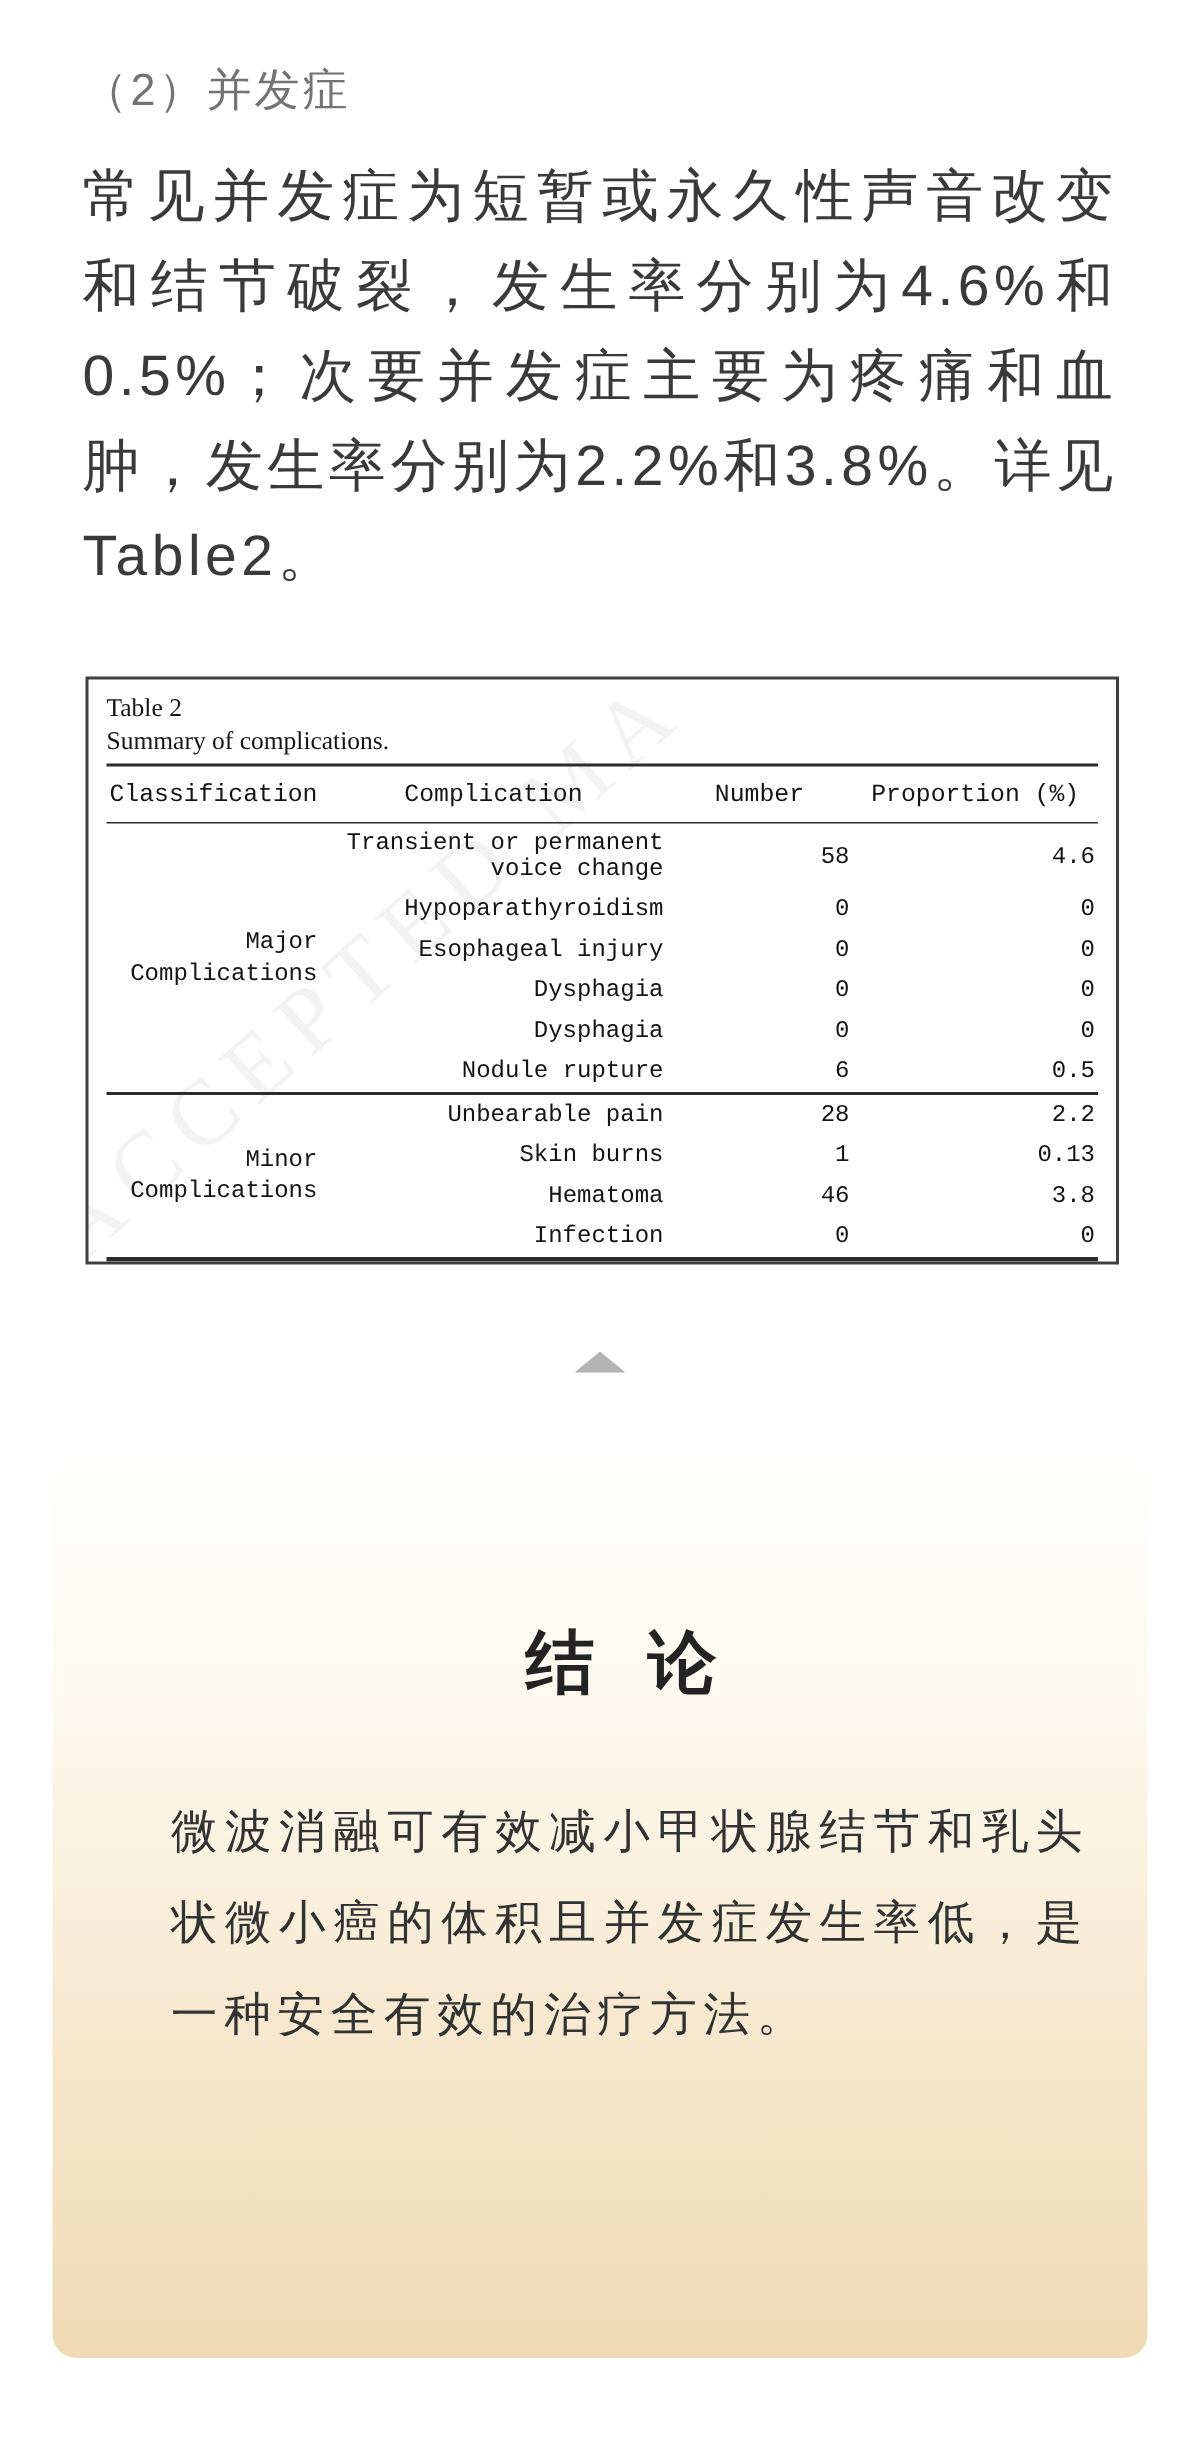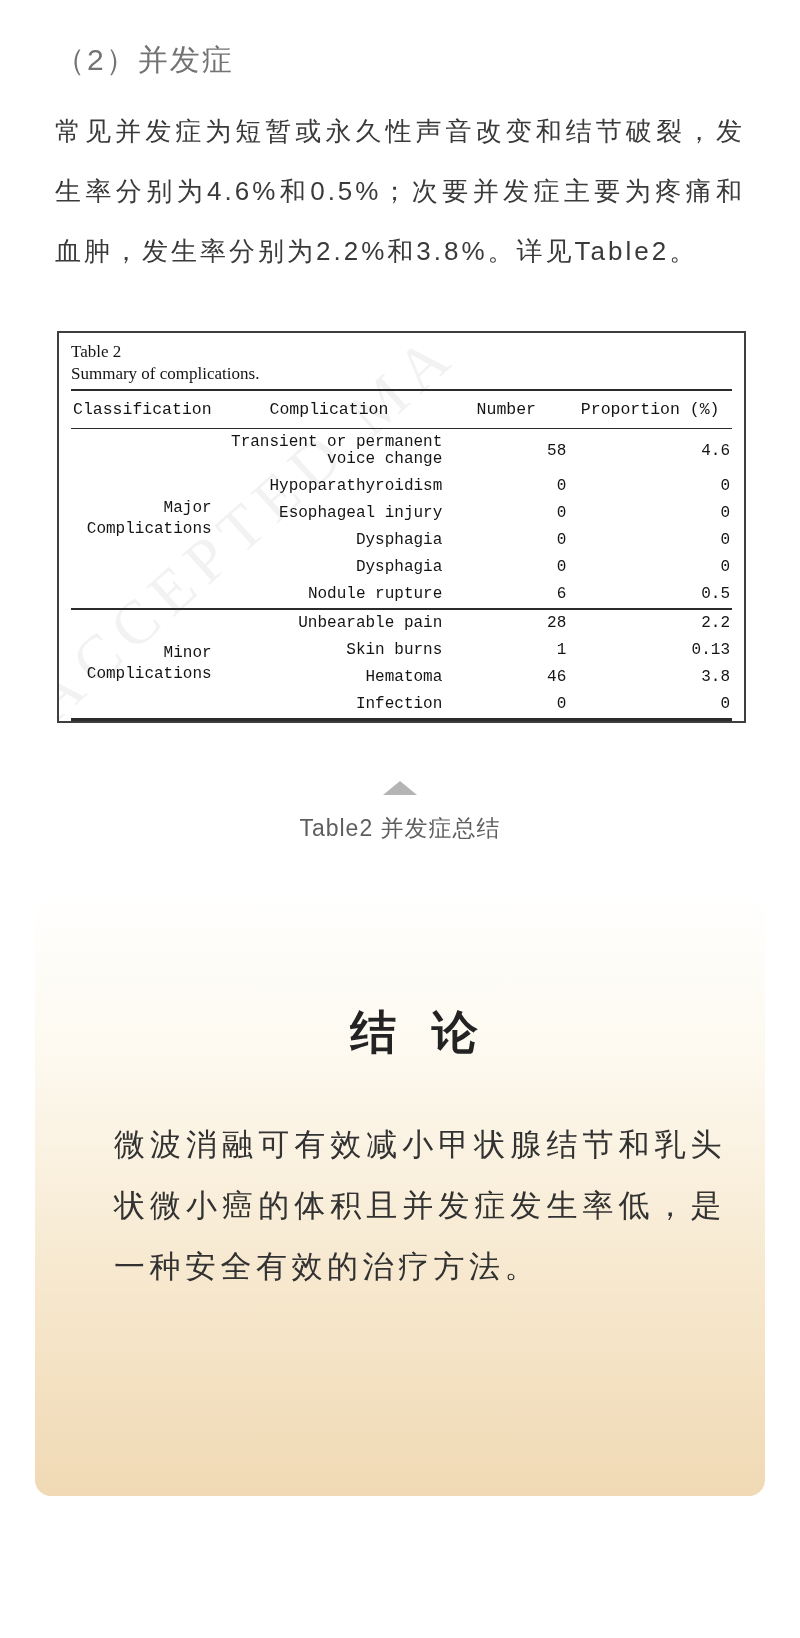--- a/index.html
+++ b/index.html
@@ -13,21 +13,21 @@
   }
   
   .content{padding:40px 55px 0 55px;}
   .section-heading{
     margin:0 0 20px 0;
     font-size:30px;font-weight:400;
     letter-spacing:2px;color:#737373;
   }
   .main-para{
     margin:0;
-    font-size:26px;line-height:60px;letter-spacing:3px;
+    font-size:38px;line-height:60px;letter-spacing:3px;
     text-align:justify;color:#3a3a3a;
   }
   
   .table-figure{
     position:relative;
     margin:50px 0 0 57px;
     width:689px;
     box-sizing:border-box;
     border:2px solid #3f3f3f;
     background:#ffffff;
@@ -184,20 +184,19 @@
             <td>0</td>
           </tr>
         </tbody>
     </table>
   </figure>
 
   <div class="indicator-wrap">
     <span class="triangle-up"></span>
   </div>
 
-  <div class="table-caption">Table2 并发症总结</div>
 
   <section class="conclusion-card">
     <h1 class="conclusion-heading">结 论</h1>
     <p class="conclusion-para">微波消融可有效减小甲状腺结节和乳头状微小癌的体积且并发症发生率低，是一种安全有效的治疗方法。</p>
   </section>
 
 </div>
 
 </body></html>

